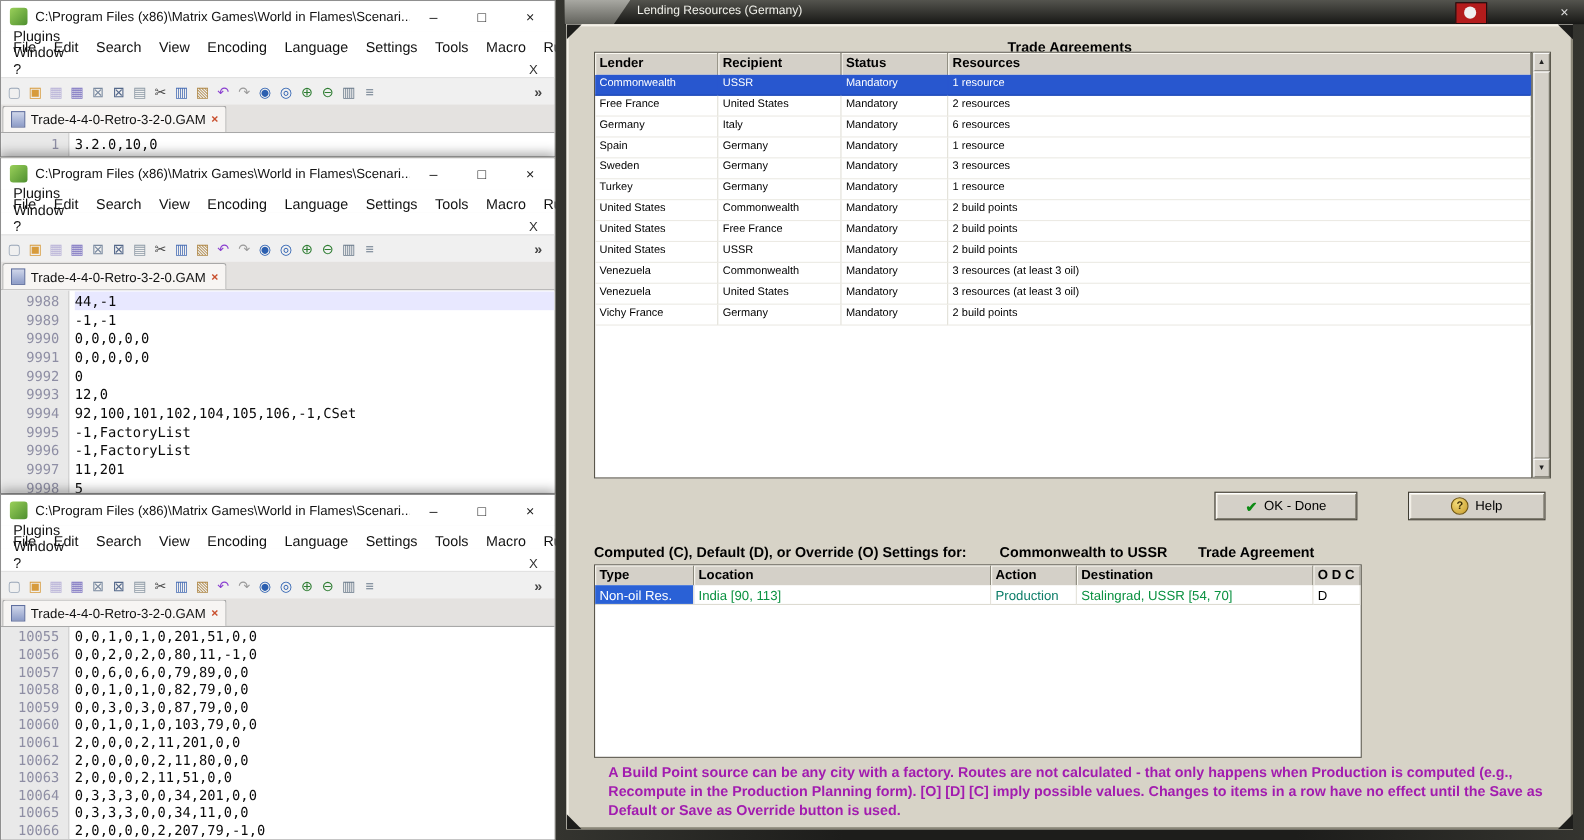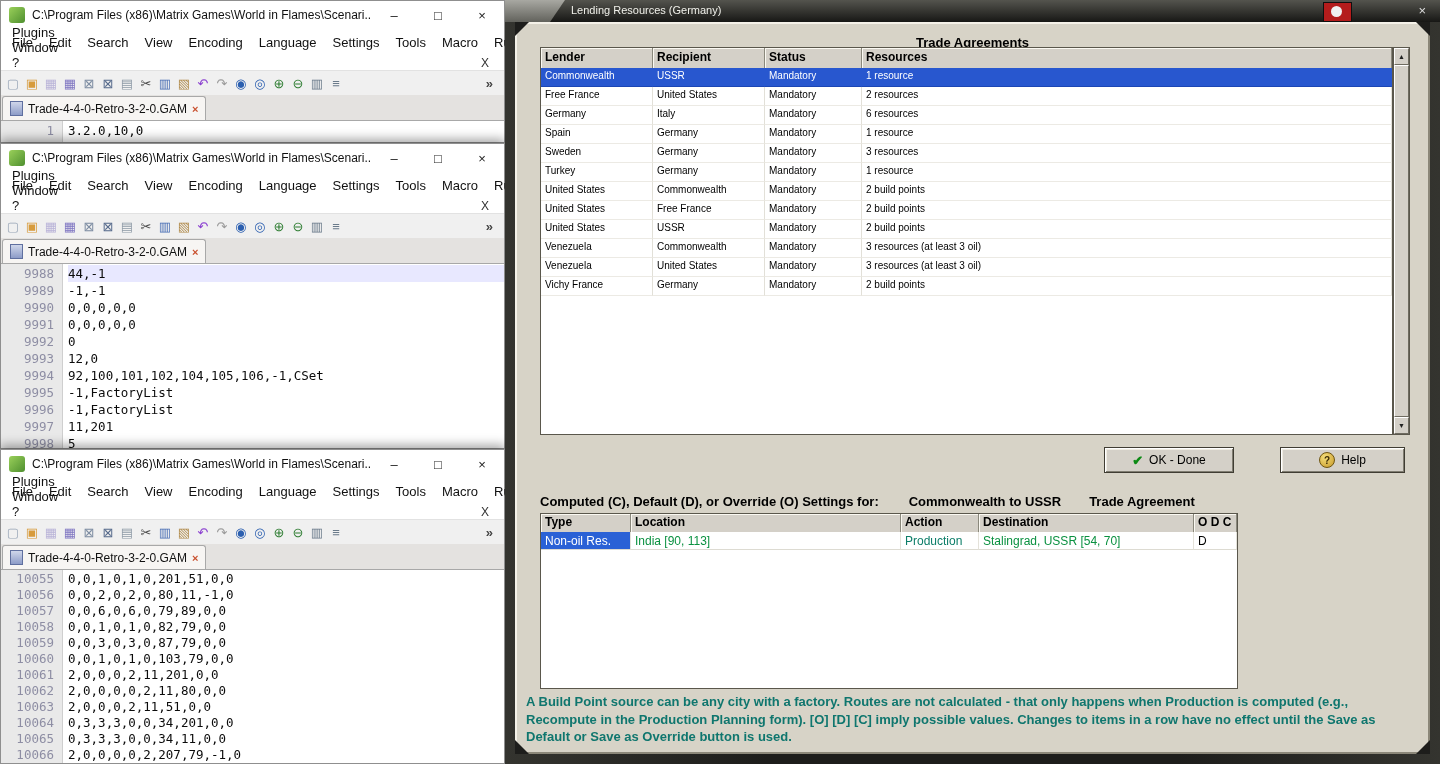--- a/index.html
+++ b/index.html
@@ -27,21 +27,21 @@
   .tab-close{color:#c9502e;font-weight:bold;font-size:11px;}
   .npp-editor{flex:1;display:flex;background:#fff;overflow:hidden;font-family:"DejaVu Sans Mono",monospace;font-size:12.5px;--lh:17px;}
   .gutter{width:62px;min-width:62px;background:#e9e9e9;color:#8e8ea4;text-align:right;padding:1px 8px 0 2px;border-right:1px solid #cfcfcf;box-sizing:border-box;}
   .code{flex:1;padding:1px 0 0 5px;color:#0b0b0b;white-space:pre;}
   .line{height:var(--lh);line-height:var(--lh);}
   .cur{background:#e8e8ff;}
 
   
   #game{position:absolute;left:505px;top:0;width:935px;height:764px;z-index:5;
         background:linear-gradient(90deg,#34342f,#1d1d1b 28%,#1d1d1b 72%,#34342f);}
-  .g-title{position:absolute;left:0;top:0;right:0;height:22px;background:linear-gradient(#54544e,#171715);}
+  .g-title{position:absolute;left:8px;top:0;right:0;height:22px;background:linear-gradient(#54544e,#171715);}
   .g-title::before{content:"";position:absolute;left:0;top:0;width:60px;height:22px;
         background:linear-gradient(#a8a8a2,#62625c);clip-path:polygon(0 0,100% 0,75% 100%,0 100%);}
   .g-title-text{position:absolute;left:66px;top:4px;font-size:11px;color:#f0f0ea;white-space:nowrap;}
   .g-flag{position:absolute;right:88px;top:2px;width:27px;height:18px;background:#b41c1c;border:1px solid #101010;}
   .g-flag::after{content:"";position:absolute;left:7px;top:3px;width:11px;height:11px;background:#f0f0f0;border-radius:50%;}
   .g-close{position:absolute;right:14px;top:3px;color:#ddd;font-size:13px;}
   .g-body{position:absolute;left:10px;top:22px;width:911px;height:728px;background:#d7d3c7;
         border:2px solid;border-color:#f4f1e8 #8b8779 #8b8779 #f4f1e8;}
   .cut{position:absolute;width:14px;height:14px;background:#1d1d1b;}
   .cut.tl{left:-2px;top:-2px;clip-path:polygon(0 0,100% 0,0 100%);}
@@ -79,21 +79,21 @@
   .t2{position:absolute;left:23px;top:489px;width:698px;height:176px;background:#fff;border:1px solid #5a574c;box-sizing:border-box;overflow:hidden;}
   .t2-head{display:flex;height:18px;background:#d4d0c8;}
   .t2-head .hc{font-size:12px;padding-top:1px;}
   .s0{width:90px;min-width:90px;}.s1{width:270px;min-width:270px;}.s2{width:78px;min-width:78px;}.s3{width:215px;min-width:215px;}.s4{flex:1;}
   .t2row{display:flex;height:18px;font-size:12px;color:#000;}
   .t2row .cell2{box-sizing:border-box;padding:2px 4px 9px;border-right:1px solid #e4e2da;border-bottom:1px solid #dddbd2;white-space:nowrap;overflow:hidden;}
   .selcell{background:#2a61d6;color:#fff;}
   .green{color:#0a9140;}
   .teal{color:#0c7d68;}
 
-  .g-footer{position:absolute;left:9px;top:669px;width:874px;font-size:13px;font-weight:bold;line-height:1.35;color:#0f766e;}
+  .g-footer{position:absolute;left:36px;top:669px;width:874px;font-size:13px;font-weight:bold;line-height:1.35;color:#a21caf;}
 </style>
 </head>
 <body>
 
 <div id="stage">
 
   <div class="npp-slot" id="npp1" style="top:0;height:143px;z-index:1">
     <div class="npp">
       <div class="npp-title">
         <span class="npp-ico"></span>

